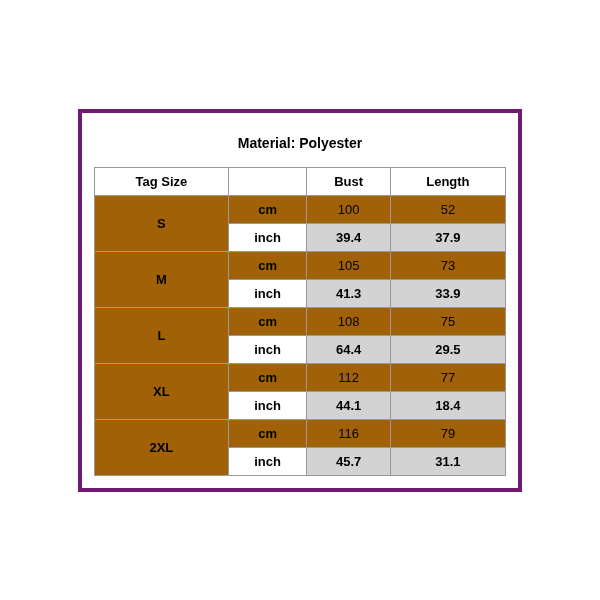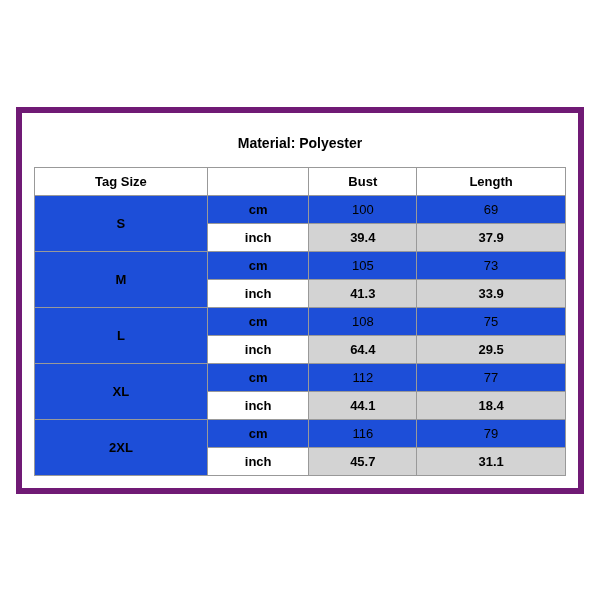--- a/index.html
+++ b/index.html
@@ -13,22 +13,22 @@
       height: 600px;
       display: flex;
       align-items: center;
       justify-content: center;
       background: #fff;
       font-family: Arial, sans-serif;
       font-size: 13px;
     }
 
     .outer-container {
-      width: 568px;
-      border: 6px solid #701a75;
+      width: 444px;
+      border: 4px solid #701a75;
       padding: 12px;
     }
 
     .title-row {
       text-align: center;
       padding: 10px 0 16px 0;
       font-weight: bold;
       font-size: 14px;
     }
 
@@ -56,21 +56,21 @@
     .unit-cell {
       font-weight: bold;
     }
 
     .shaded {
       background-color: #d3d3d3;
       font-weight: bold;
     }
 
     .white-row td {
-      background-color: #1d4ed8;
+      background-color: #a16207;
     }
   </style>
 </head>
 <body>
 
 <div class="outer-container">
   <div class="title-row">Material: Polyester</div>
   <table>
     <thead>
       <tr>
@@ -78,21 +78,21 @@
         <th></th>
         <th>Bust</th>
         <th>Length</th>
       </tr>
     </thead>
     <tbody id="table-body">
     <tr class="white-row">
           <td rowspan="2" class="tag-size-cell">S</td>
           <td class="unit-cell">cm</td>
           <td>100</td>
-          <td>69</td>
+          <td>52</td>
         </tr>
         <tr>
           <td class="unit-cell">inch</td>
           <td class="shaded">39.4</td>
           <td class="shaded">37.9</td>
         </tr>
         <tr class="white-row">
           <td rowspan="2" class="tag-size-cell">M</td>
           <td class="unit-cell">cm</td>
           <td>105</td>

